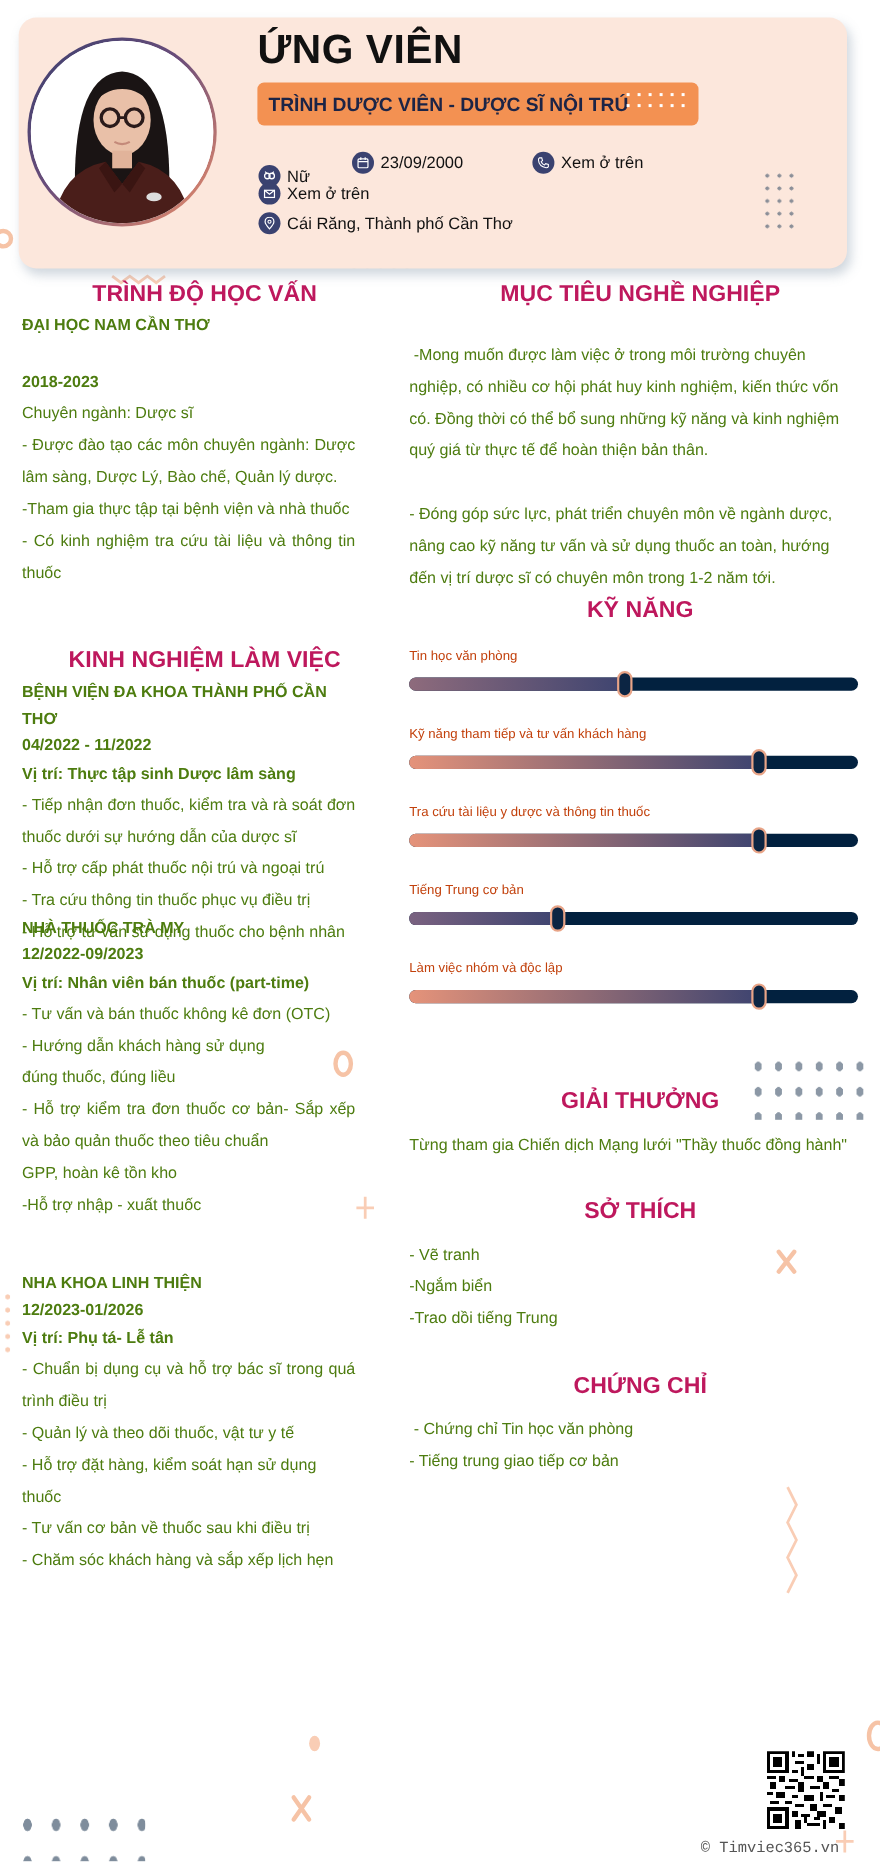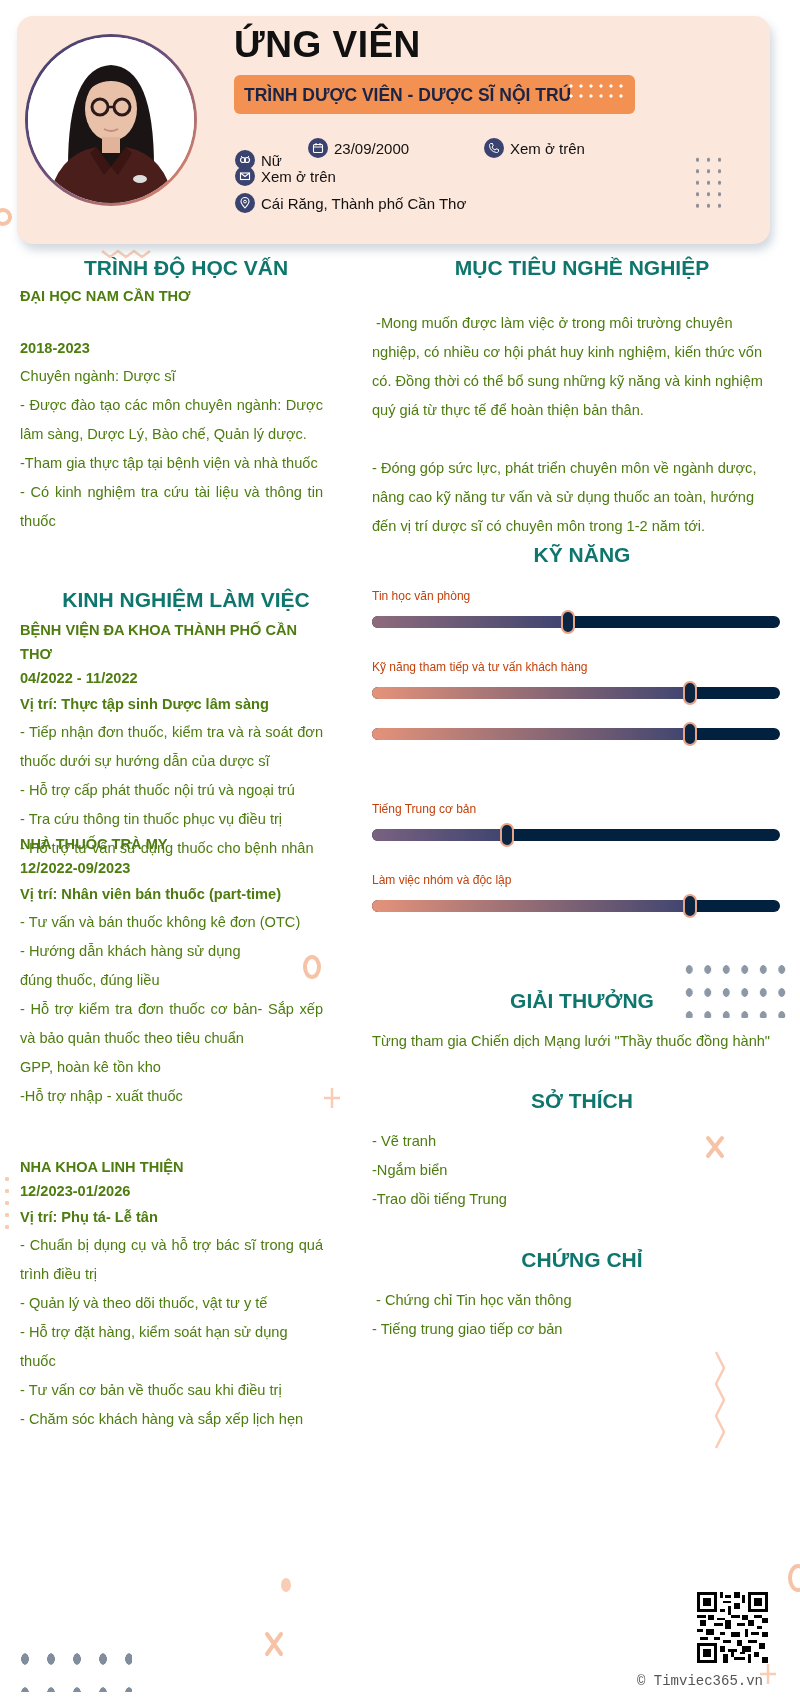--- a/index.html
+++ b/index.html
@@ -47,21 +47,21 @@
   .info-icon svg { width: 12px; height: 12px; }
 
   .card-dots {
     position: absolute; width: 30px; height: 60px;
     background-image: radial-gradient(circle, #8b8f98 1.6px, transparent 2px);
     background-size: 11px 11.5px;
   }
 
   
   .section-title {
-    position: absolute; font-size: 21px; font-weight: bold; color: #0f766e; text-align: center;
+    position: absolute; font-size: 21px; font-weight: bold; color: #be185d; text-align: center;
   }
   .text-block { position: absolute; font-size: 14.6px; line-height: 29px; color: #4d7c0f; }
   .text-block .b { font-weight: bold; }
   .justify { text-align: justify; }
   .line { display: block; }
 
   
   .skill { position: absolute; left: 372px; width: 410px; }
   .skill-name { font-size: 12px; color: #c2410c; height: 30px; line-height: 20px; }
   .skill-track {
@@ -160,21 +160,21 @@
   <span class="info-icon">
     <svg viewBox="0 0 12 12">
         <circle cx="4" cy="6" r="2.5" fill="none" stroke="#fff" stroke-width="1.2"></circle>
         <circle cx="8" cy="6" r="2.5" fill="none" stroke="#fff" stroke-width="1.2"></circle>
         <path d="M2 2 L3.5 3.5 M10 2 L8.5 3.5" stroke="#fff" stroke-width="1"></path>
       </svg>
   </span>
   <span>Nữ</span>
 </div>
 
-<div class="info-item" style="left:308px;top:138px;">
+<div class="info-item" style="left:320px;top:138px;">
   <span class="info-icon">
     <svg viewBox="0 0 12 12">
         <rect x="1.5" y="2.5" width="9" height="8" rx="1" fill="none" stroke="#fff" stroke-width="1.1"></rect>
         <path d="M1.5 5 H10.5 M4 1 V3.5 M8 1 V3.5" stroke="#fff" stroke-width="1.1"></path>
       </svg>
   </span>
   <span>23/09/2000</span>
 </div>
 
 <div class="info-item" style="left:484px;top:138px;">
@@ -270,20 +270,21 @@
 
 <div class="skill" style="top:657px;">
   <div class="skill-name">Kỹ năng tham tiếp và tư vấn khách hàng</div>
   <div class="skill-track">
     <div class="skill-fill" style="width:78%;background:linear-gradient(90deg,#e5937a,#3e4470);"></div>
     <div class="skill-knob" style="left:78%;"></div>
   </div>
 </div>
 
 <div class="skill" style="top:728px;">
+  <div class="skill-name">Tra cứu tài liệu y dược và thông tin thuốc</div>
   <div class="skill-track">
     <div class="skill-fill" style="width:78%;background:linear-gradient(90deg,#e5937a,#3e4470);"></div>
     <div class="skill-knob" style="left:78%;"></div>
   </div>
 </div>
 
 <div class="skill" style="top:799px;">
   <div class="skill-name">Tiếng Trung cơ bản</div>
   <div class="skill-track">
     <div class="skill-fill" style="width:33%;background:linear-gradient(90deg,#7a6280,#3e4470);"></div>
@@ -306,21 +307,21 @@
 
 <div class="section-title" style="left:372px;top:1089px;width:420px;">SỞ THÍCH</div>
 <div class="text-block" style="left:372px;top:1127px;width:400px;">
   <span class="line">- Vẽ tranh</span>
   <span class="line">-Ngắm biển</span>
   <span class="line">-Trao dồi tiếng Trung</span>
 </div>
 
 <div class="section-title" style="left:372px;top:1248px;width:420px;">CHỨNG CHỈ</div>
 <div class="text-block" style="left:372px;top:1286px;width:400px;">
-  <span class="line" style="white-space:pre;"> - Chứng chỉ Tin học văn thông</span>
+  <span class="line" style="white-space:pre;"> - Chứng chỉ Tin học văn phòng</span>
   <span class="line">- Tiếng trung giao tiếp cơ bản</span>
 </div>
 
 <svg class="qr" viewBox="0 0 25 25" shape-rendering="crispEdges">
   <rect width="25" height="25" fill="#fff"></rect>
   <g fill="#000">
     <rect x="0" y="0" width="7" height="7"></rect>
       <rect x="1" y="1" width="5" height="5" fill="#fff"></rect>
       <rect x="2" y="2" width="3" height="3"></rect>
     <rect x="18" y="0" width="7" height="7"></rect>

